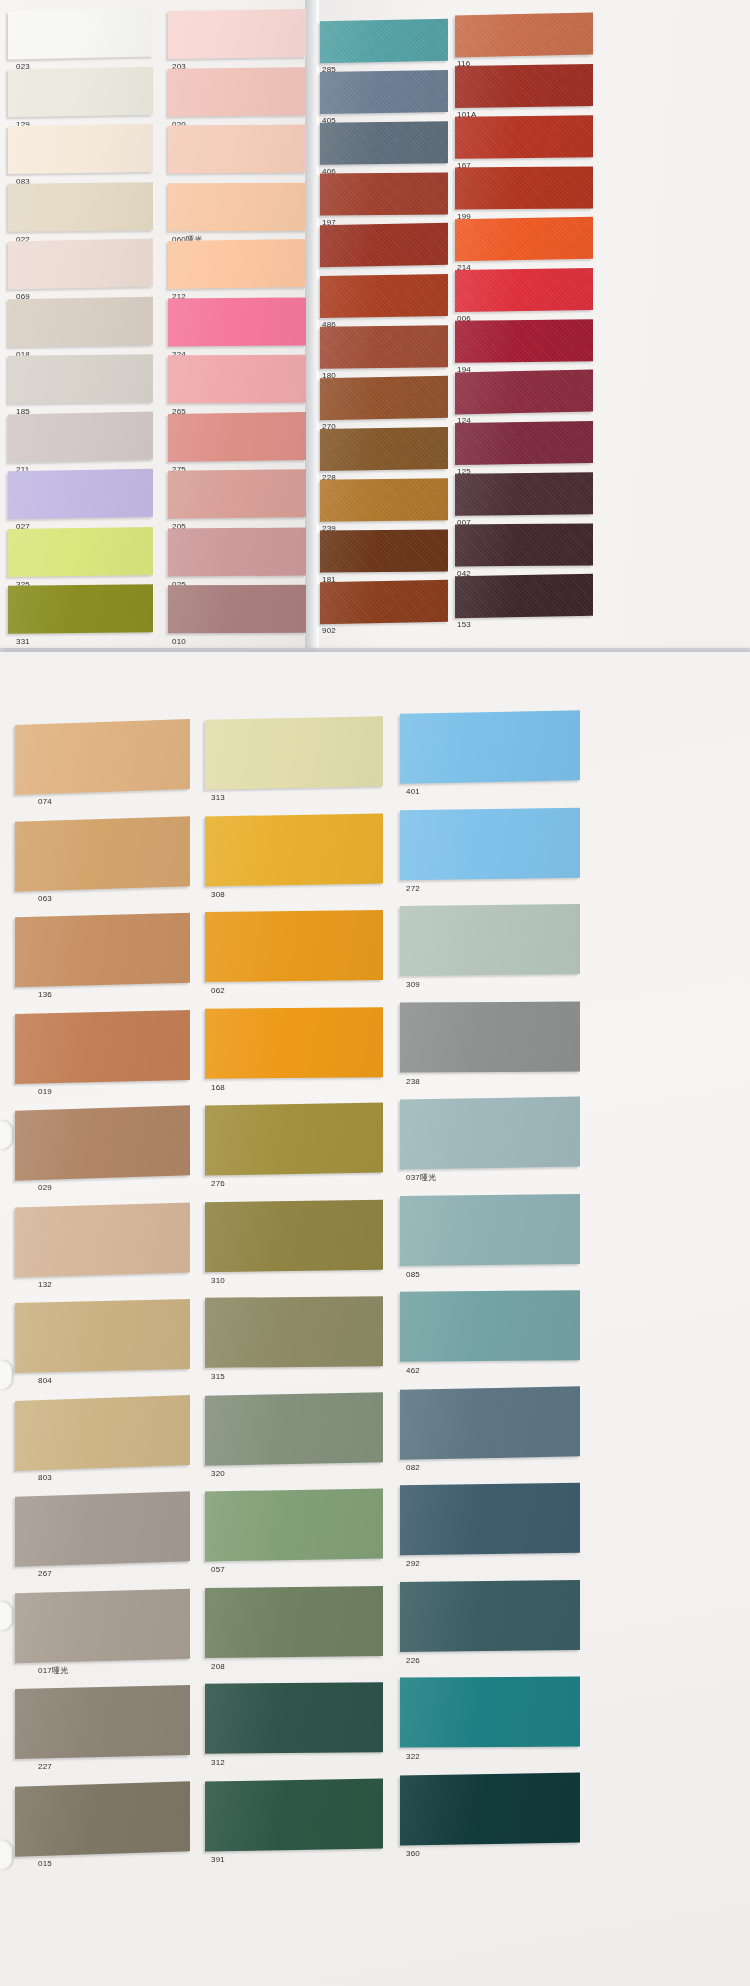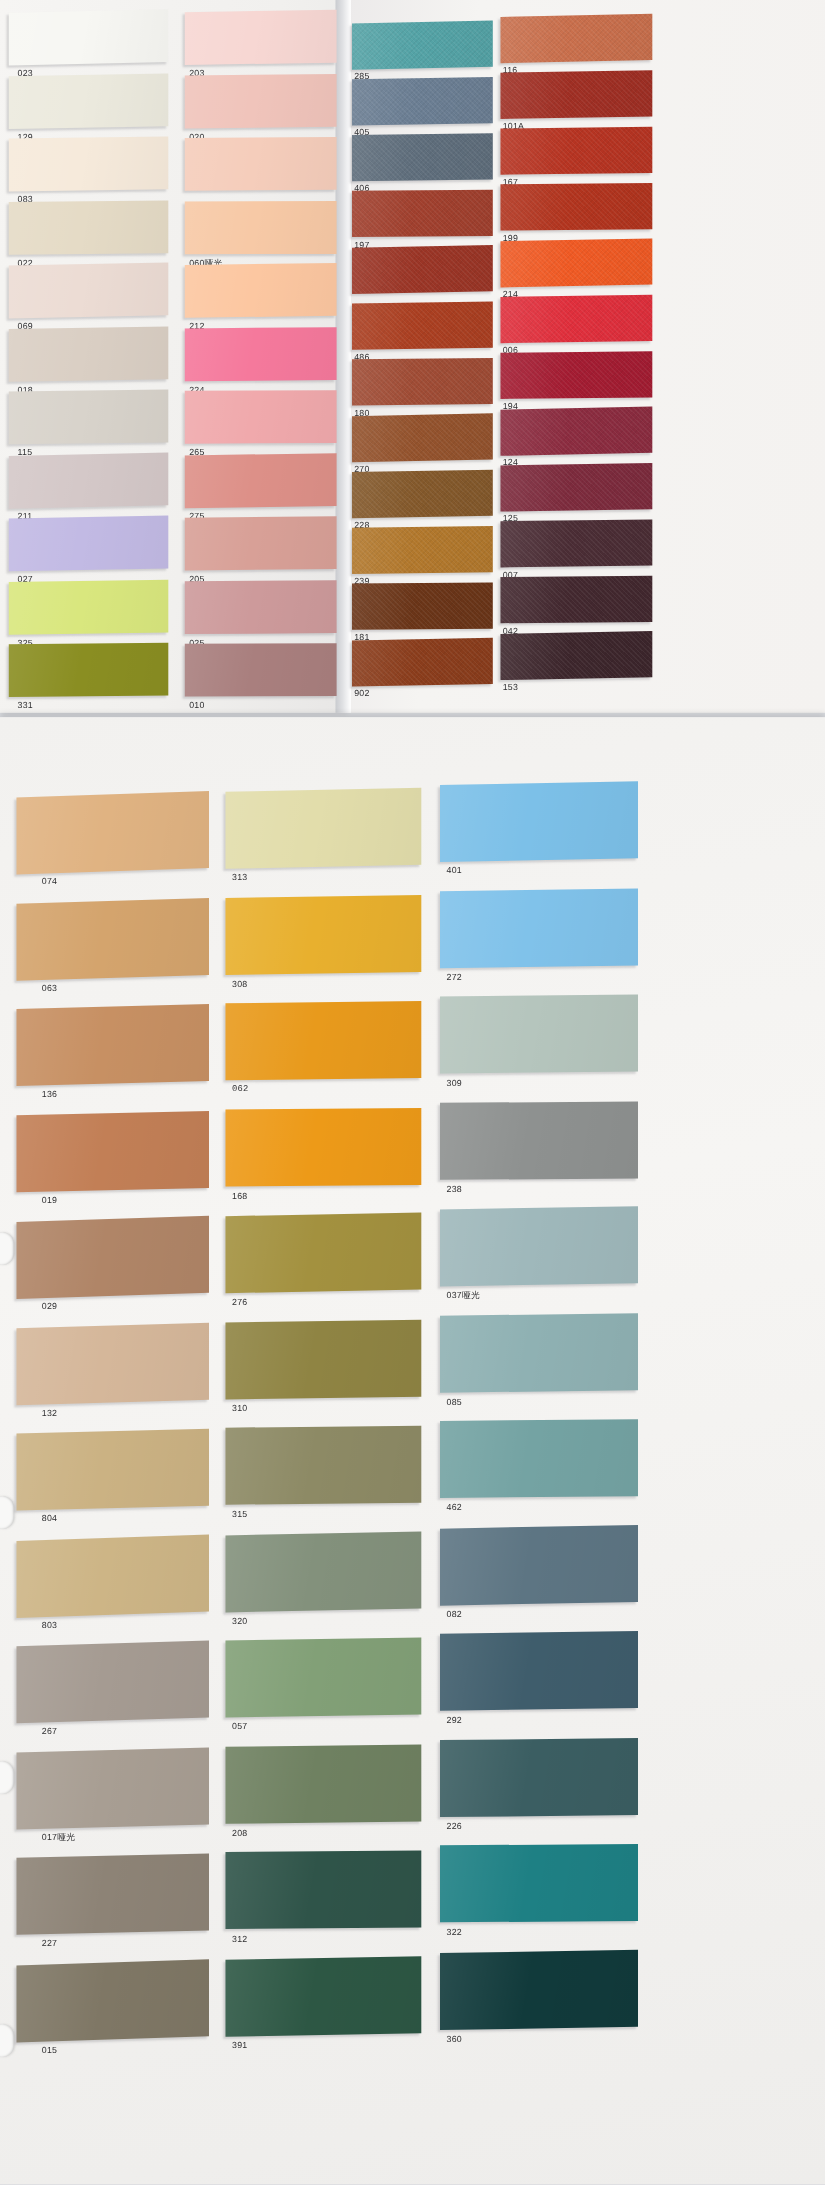--- a/index.html
+++ b/index.html
@@ -105,21 +105,21 @@
     <div class="cell" style="position: absolute; left: 0px; top: 230px; width: 145px; height: 57.5px; padding-left: 28px;">
       <div class="chip" style="width: 145px; height: 48px; background: rgb(236, 220, 212); transform: skewY(-1.14deg);"></div>
       <div class="lbl" style="left: 8px; top: 52px;">069</div>
     </div>
     <div class="cell" style="position: absolute; left: 0px; top: 287.5px; width: 145px; height: 57.5px;">
       <div class="chip" style="width: 145px; height: 48px; background: rgb(218, 207, 196); transform: skewY(-0.9deg);"></div>
       <div class="lbl" style="left: 8px; top: 52px;">018</div>
     </div>
     <div class="cell" style="position: absolute; left: 0px; top: 345px; width: 145px; height: 57.5px;">
       <div class="chip" style="width: 145px; height: 48px; background: rgb(216, 211, 203); transform: skewY(-0.66deg);"></div>
-      <div class="lbl" style="left: 8px; top: 52px;">115</div>
+      <div class="lbl" style="left: 8px; top: 52px;">185</div>
     </div>
     <div class="cell" style="position: absolute; left: 0px; top: 402.5px; width: 145px; height: 57.5px;">
       <div class="chip" style="width: 145px; height: 48px; background: rgb(212, 200, 200); transform: skewY(-1.26deg);"></div>
       <div class="lbl" style="left: 8px; top: 52px;">211</div>
     </div>
     <div class="cell" style="position: absolute; left: 0px; top: 460px; width: 145px; height: 57.5px;">
       <div class="chip" style="width: 145px; height: 48px; background: rgb(194, 186, 228); transform: skewY(-1.02deg);"></div>
       <div class="lbl" style="left: 8px; top: 52px;">027</div>
     </div>
     <div class="cell" style="position: absolute; left: 0px; top: 517.5px; width: 145px; height: 57.5px;">
@@ -329,21 +329,21 @@
   </div>
 <div class="col" id="col-b2" style="left: 205px; top: 718px; width: 178px;">
     <div class="cell" style="position: absolute; left: 0px; top: 0px; width: 178px; height: 96.5px;">
       <div class="chip" style="width: 178px; height: 70px; background: rgb(226, 221, 171); transform: skewY(-1.16deg);"></div>
       <div class="lbl" style="left: 6px; top: 75px;">313</div>
     </div>
     <div class="cell" style="position: absolute; left: 0px; top: 96.5px; width: 178px; height: 96.5px;">
       <div class="chip" style="width: 178px; height: 70px; background: rgb(232, 176, 46); transform: skewY(-0.92deg);"></div>
       <div class="lbl" style="left: 6px; top: 75px;">308</div>
     </div>
-    <div class="cell" style="position: absolute; left: 0px; top: 193px; width: 178px; height: 88px; font-family: Liberation Mono, monospace;">
+    <div class="cell" style="position: absolute; left: 0px; top: 193px; width: 178px; height: 88px;">
       <div class="chip" style="width: 178px; height: 70px; background: rgb(232, 154, 28); transform: skewY(-0.68deg);"></div>
       <div class="lbl" style="left: 6px; top: 75px;">062</div>
     </div>
     <div class="cell" style="position: absolute; left: 0px; top: 289.5px; width: 178px; height: 96.5px;">
       <div class="chip" style="width: 178px; height: 70px; background: rgb(237, 154, 24); transform: skewY(-0.44deg);"></div>
       <div class="lbl" style="left: 6px; top: 75px;">168</div>
     </div>
     <div class="cell" style="position: absolute; left: 0px; top: 386px; width: 178px; height: 96.5px;">
       <div class="chip" style="width: 178px; height: 70px; background: rgb(163, 145, 63); transform: skewY(-1.04deg);"></div>
       <div class="lbl" style="left: 6px; top: 75px;">276</div>

